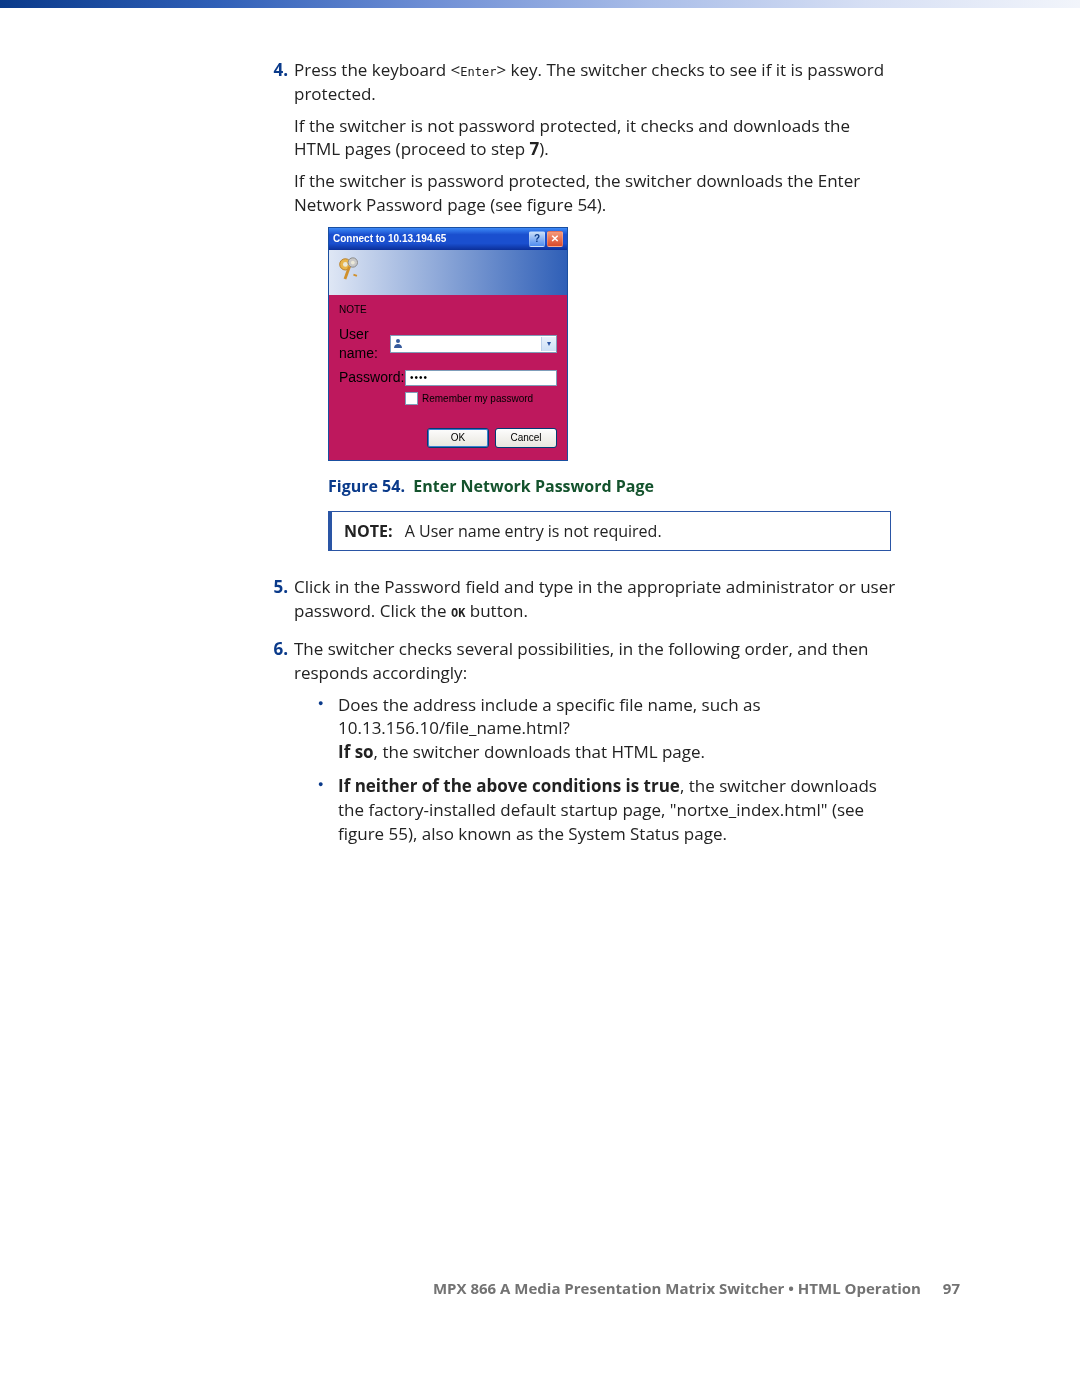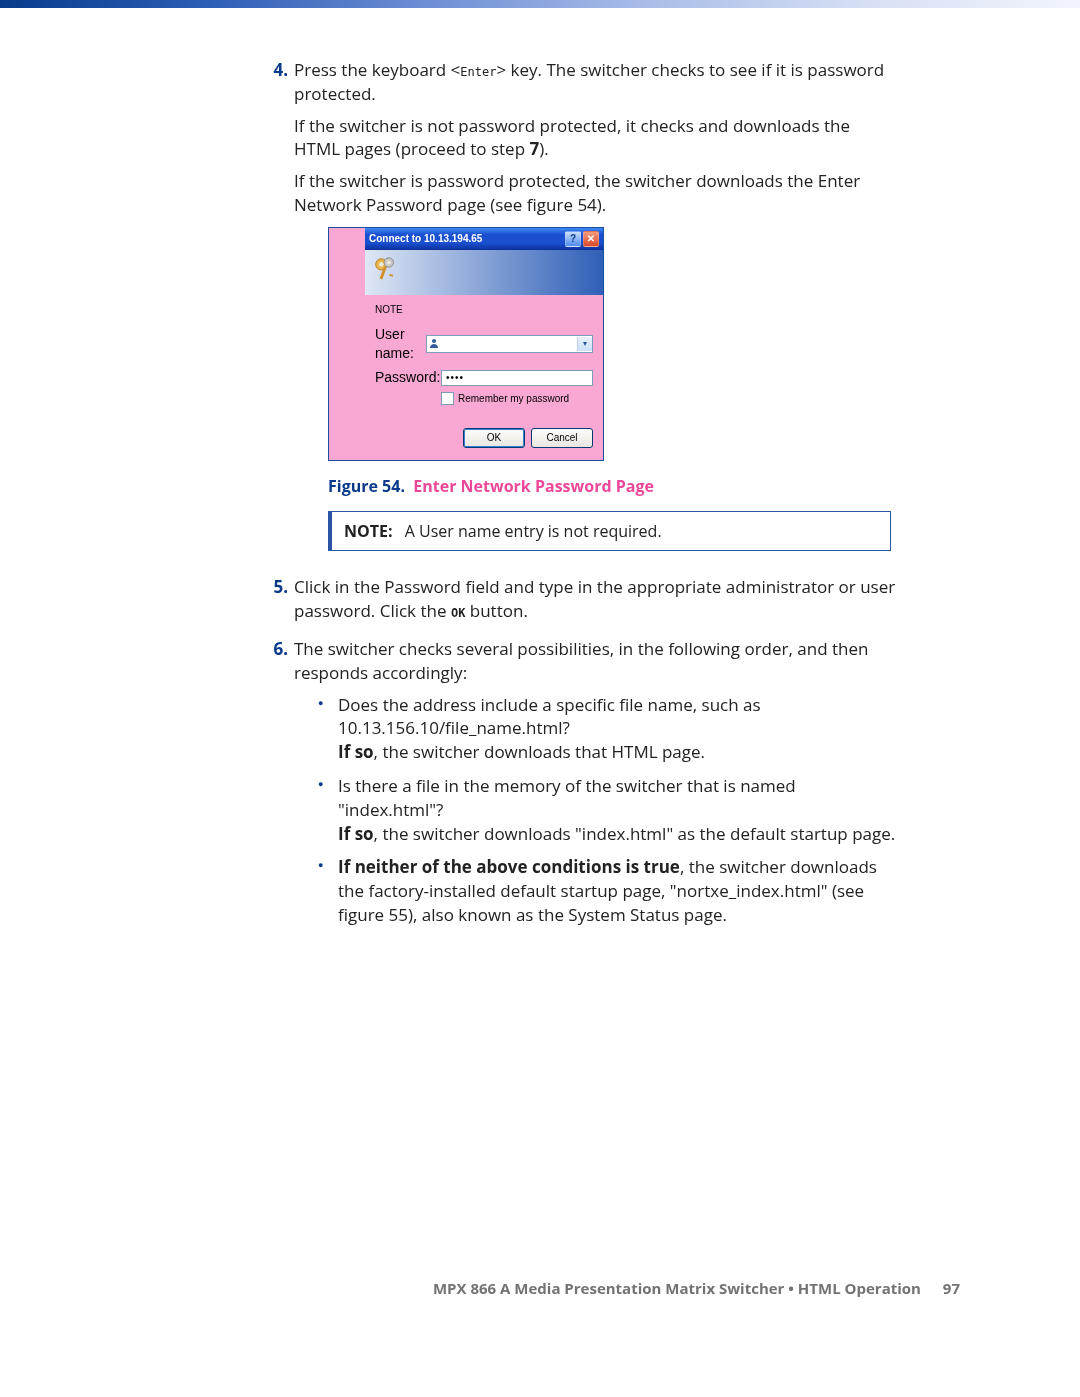--- a/index.html
+++ b/index.html
@@ -52,22 +52,21 @@
     font-weight: 700;
   }
   
   .dialog {
     width: 238px;
     margin: 10px 0 14px 34px;
     border: 1px solid #1a4fa0;
     font-family: Tahoma, Arial, sans-serif;
     font-size: 10px;
     color: #000;
-    background: #f9a8d4;
-    padding-left: 36px;
+    background: #be185d;
   }
   .titlebar {
     background: linear-gradient(to bottom, #3d8af7, #1a4fcf 30%, #1a4fcf 70%, #0b2f99);
     color: #fff;
     font-weight: 700;
     padding: 3px 4px;
     display: flex;
     align-items: center;
     font-size: 10px;
   }
@@ -192,21 +191,21 @@
   .dlg-btn.focus {
     box-shadow: inset 0 0 0 1px #3c7fd1;
   }
   .fig-caption {
     color: #0a3a8a;
     font-weight: 700;
     margin: 8px 0 14px 34px;
     font-size: 16px;
   }
   .fig-caption .black {
-    color: #ec4899;
+    color: #14532d;
   }
   .note-box {
     border: 1px solid #2a55a5;
     border-left: 4px solid #2a55a5;
     padding: 8px 12px;
     margin: 0 9px 18px 34px;
     font-size: 16px;
   }
   .note-box .note-label {
     font-weight: 700;
@@ -334,24 +333,20 @@
     <div class="step">
       <div class="step-num">6.</div>
       <div class="step-body">
         <p>The switcher checks several possibilities, in the following order, and then responds accordingly:</p>
         <ul class="bullets">
           <li>
             <span>Does the address include a specific file name, such as 10.13.156.10/file_name.html? </span><br>
             <span class="bold">If so</span><span>, the switcher downloads that HTML page.</span>
           </li>
           <li>
-            <span>Is there a file in the memory of the switcher that is named "index.html"? </span><br>
-            <span class="bold">If so</span><span>, the switcher downloads "index.html" as the default startup page.</span>
-          </li>
-          <li>
             <span class="bold">If neither of the above conditions is true</span><span>, the switcher downloads the factory-installed default startup page, "nortxe_index.html" (see figure 55), also known as the System Status page.</span>
           </li>
         </ul>
       </div>
     </div>
 
   </div>
 
   <div class="footer">
     <span>MPX 866 A Media Presentation Matrix Switcher • HTML Operation</span>

